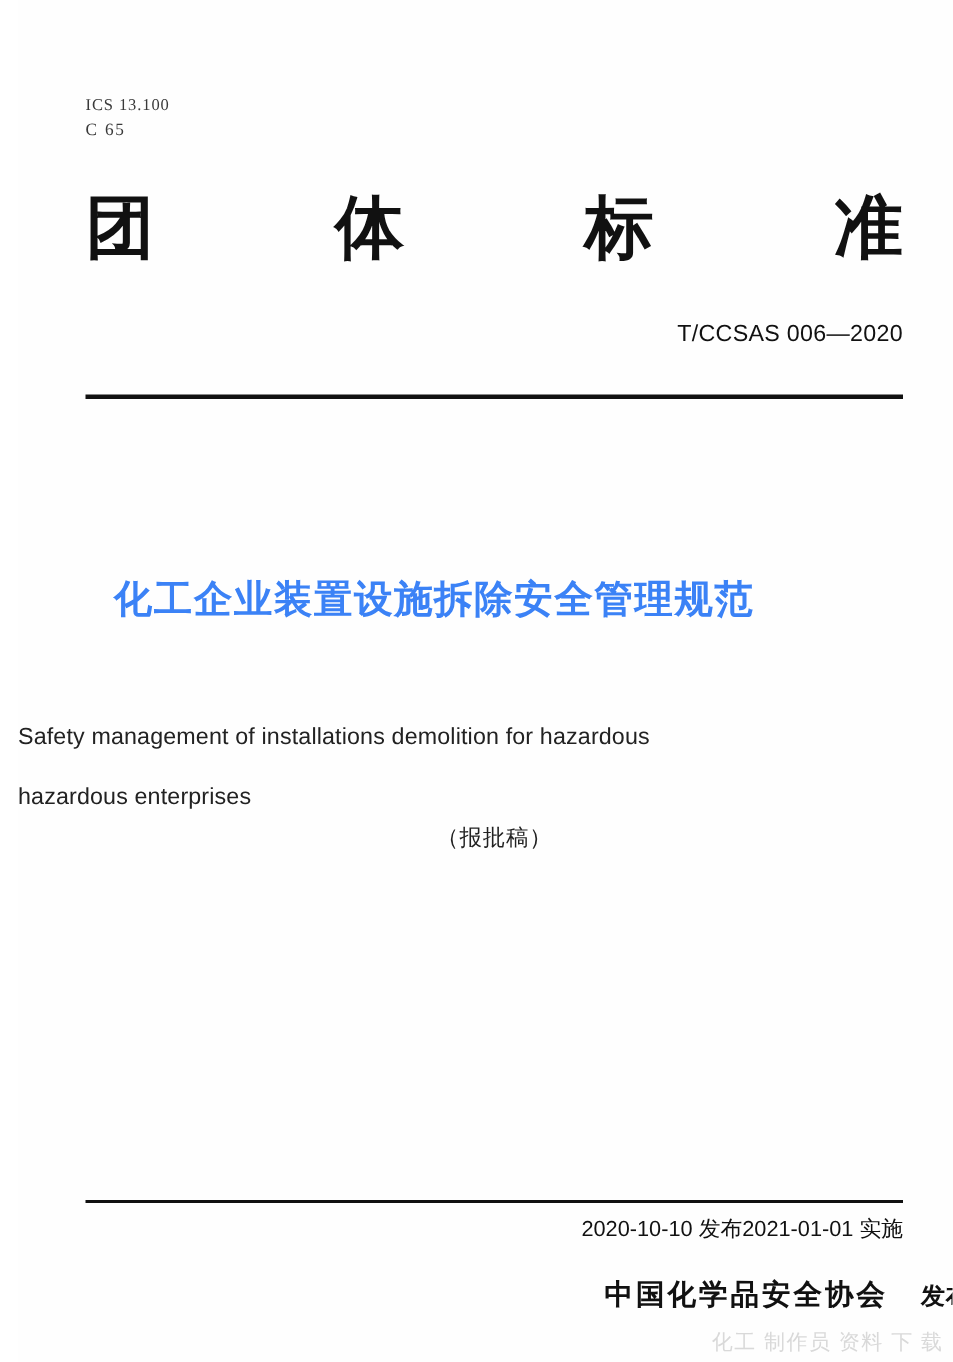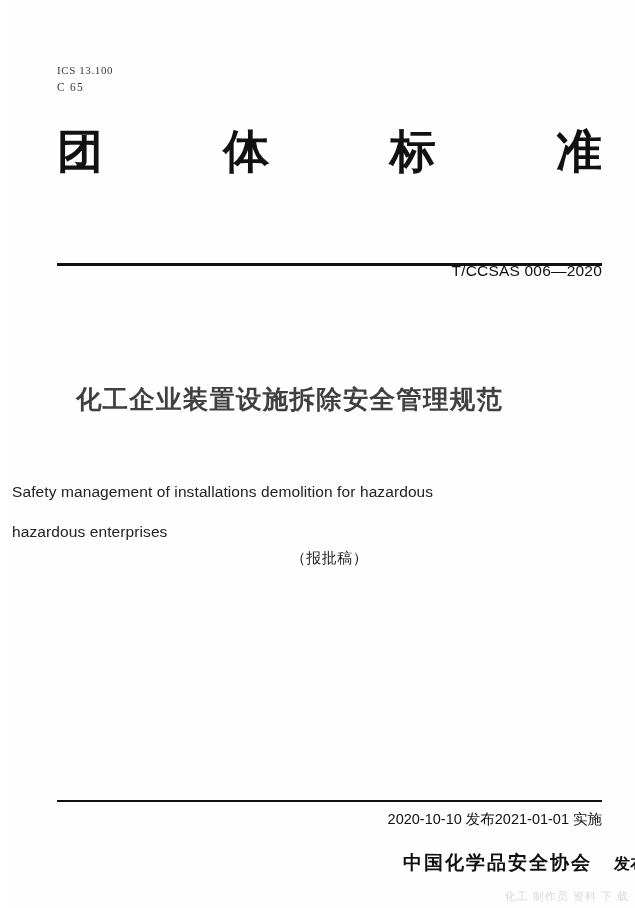--- a/index.html
+++ b/index.html
@@ -58,21 +58,20 @@
 
   
   .stdnum {
     position: absolute;
     right: 45px;
     top: 214px;
     font-family: "Liberation Sans", sans-serif;
     font-size: 15.5px;
     letter-spacing: 0.2px;
     color: #111;
-    margin-top: 48px;
   }
 
   
   .rule-top {
     position: absolute;
     left: 45px;
     top: 263px;
     width: 545px;
     height: 3px;
     background: #111;
@@ -81,21 +80,21 @@
   
   .doc-title-cn {
     position: absolute;
     left: 0;
     top: 382px;
     width: 555px;
     text-align: center;
     font-size: 25.5px;
     font-weight: bold;
     letter-spacing: 1.2px;
-    color: #404040;
+    color: #3b82f6;
   }
 
   
   .doc-title-en {
     position: absolute;
     left: 0;
     top: 472px;
     width: 635px;
     text-align: left;
     font-size: 15.5px;
@@ -157,21 +156,21 @@
     font-size: 16px;
     letter-spacing: 0.5px;
     margin-left: 22px;
   }
 
   
   .watermark {
     position: absolute;
     right: 18px;
     bottom: 4px;
-    font-size: 11px;
+    font-size: 14px;
     color: #d9d9d9;
     letter-spacing: 1px;
     white-space: nowrap;
   }
 </style>
 </head>
 <body>
 
 <div class="page">
 

